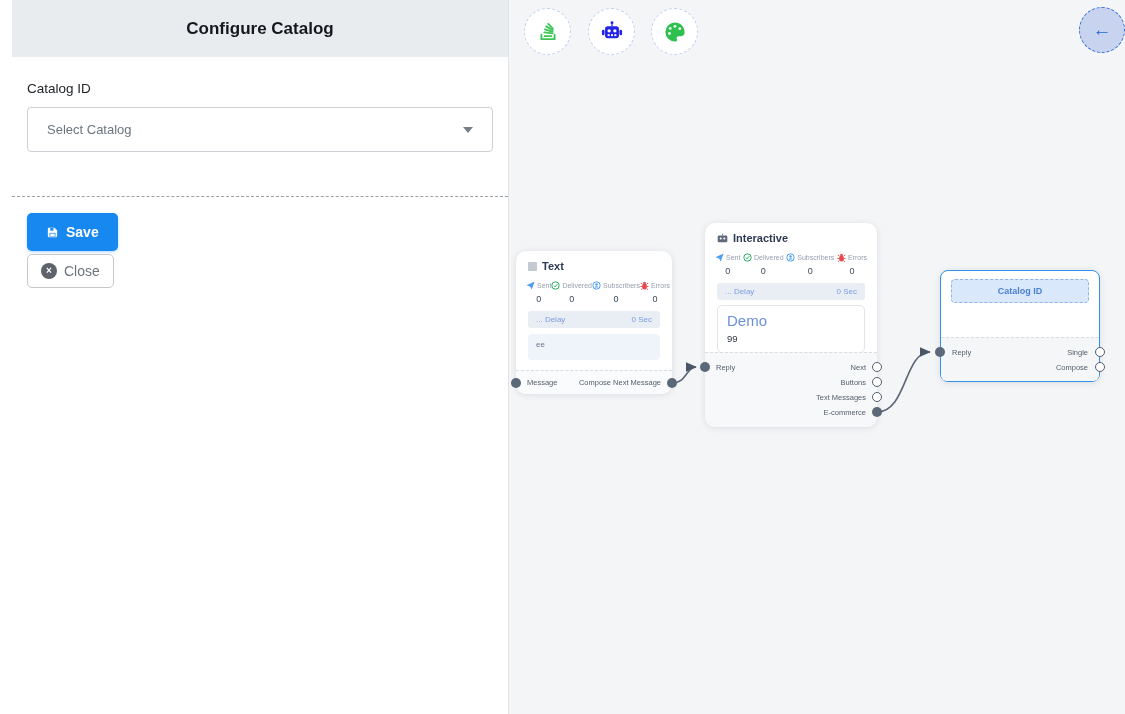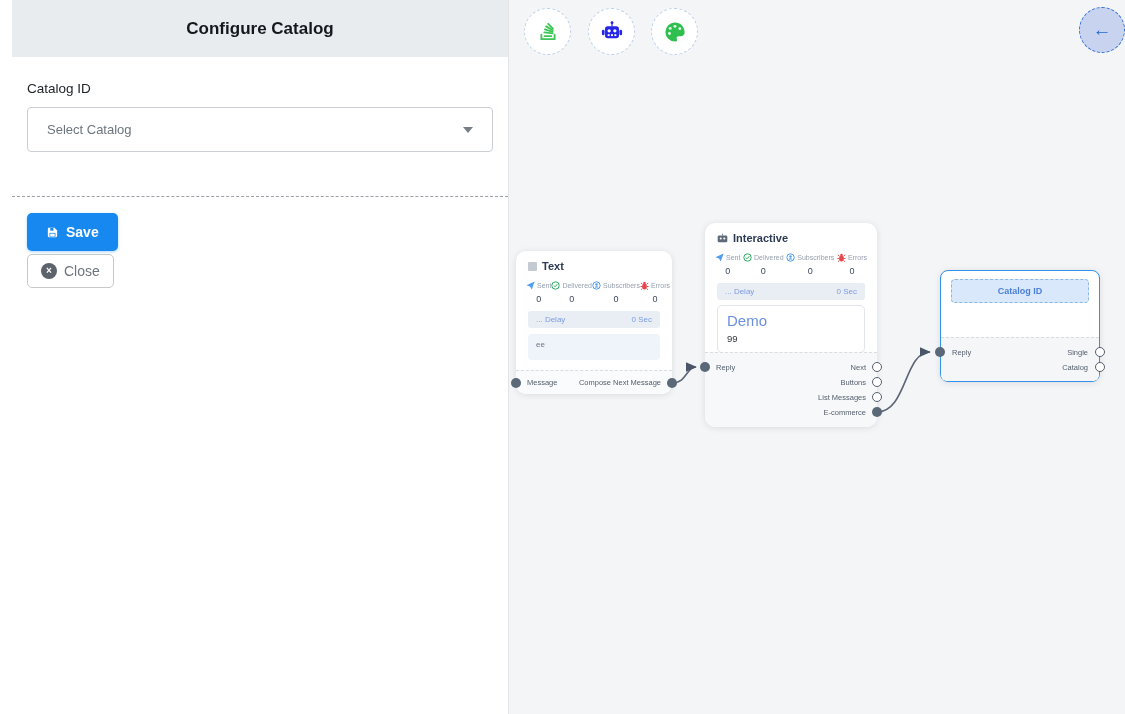--- a/index.html
+++ b/index.html
@@ -291,36 +291,36 @@
         <span>0 Sec</span>
       </div>
       <div class="demo-box">
         <div class="demo-title">Demo</div>
         <div class="demo-val">99</div>
       </div>
       <div class="node-footer">
         <span class="port-label-left" style="top:10px;">Reply</span>
         <span class="port-label-right" style="top:10px;">Next</span>
         <span class="port-label-right" style="top:25px;">Buttons</span>
-        <span class="port-label-right" style="top:40px;">List Messages</span>
+        <span class="port-label-right" style="top:40px;">Text Messages</span>
         <span class="port-label-right" style="top:55px;">E-commerce</span>
       </div>
       <span class="handle" style="left:-5px;top:139px;"></span>
       <span class="handle open" style="right:-5px;top:139px;"></span>
       <span class="handle open" style="right:-5px;top:154px;"></span>
       <span class="handle open" style="right:-5px;top:169px;"></span>
       <span class="handle" style="right:-5px;top:184px;"></span>
     </div>
 
     <div class="node" id="node-catalog">
       <div class="catalog-id-btn">Catalog ID</div>
       <div class="node-footer">
         <span class="port-label-left" style="top:10px;">Reply</span>
         <span class="port-label-right" style="top:10px;">Single</span>
-        <span class="port-label-right" style="top:25px;">Catalog</span>
+        <span class="port-label-right" style="top:25px;">Compose</span>
       </div>
       <span class="handle" style="left:-6px;top:76px;"></span>
       <span class="handle open" style="right:-6px;top:76px;"></span>
       <span class="handle open" style="right:-6px;top:91px;"></span>
     </div>
 
   </div>
 </div>
 
 </body></html>

